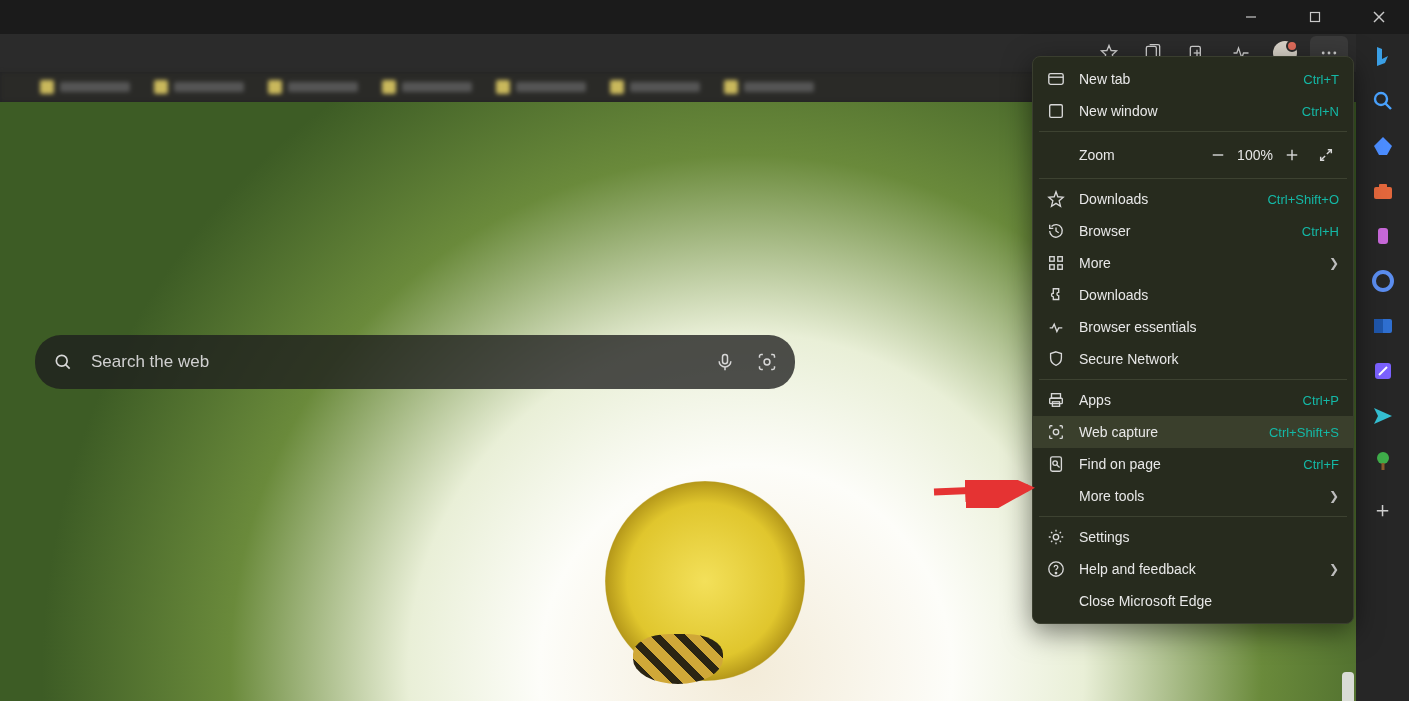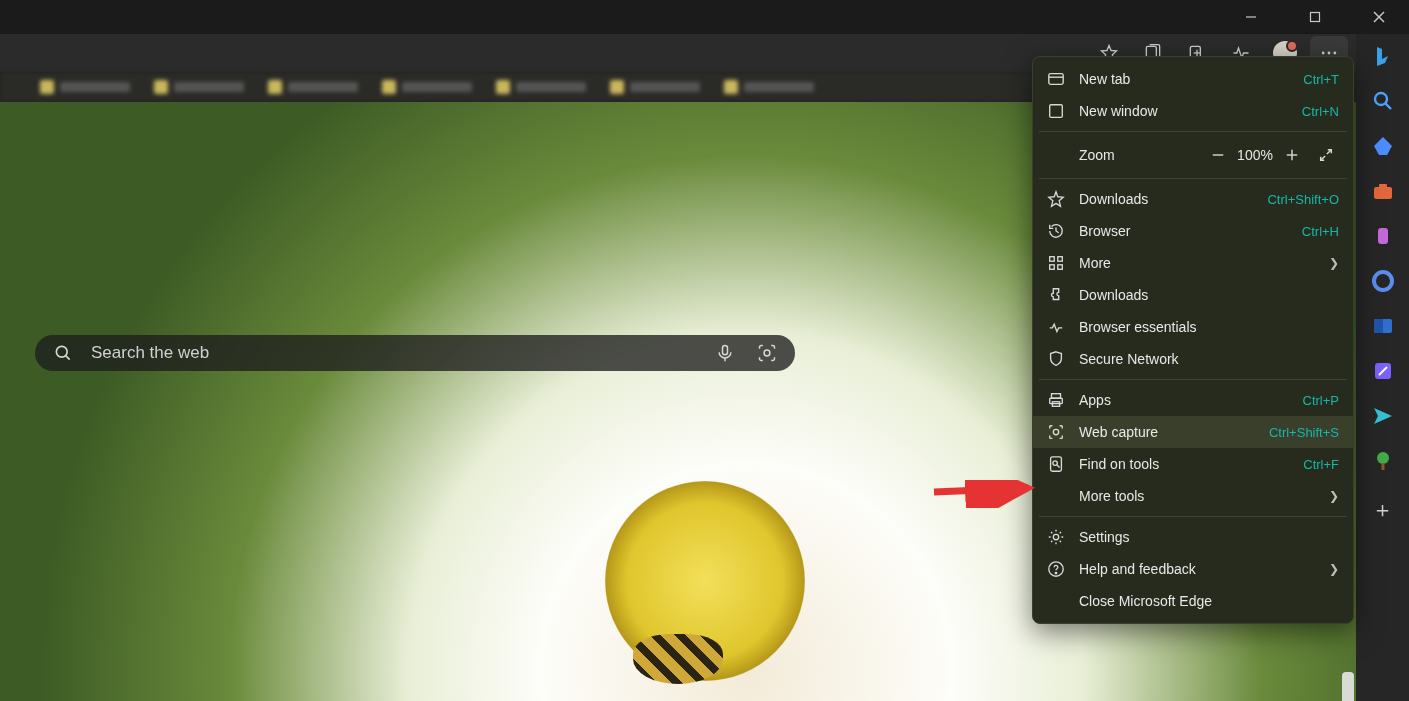--- a/index.html
+++ b/index.html
@@ -57,21 +57,21 @@
   }
   .bee {
     position:absolute; left:50%; top:93%; width:90px; height:50px;
     transform:translate(-50%,-50%);
     background: repeating-linear-gradient(45deg,#d0a838 0 10px,#2a2413 10px 18px);
     border-radius:40% 40% 50% 50%;
   }
 
   
   .searchbar {
-    position:absolute; left:35px; top:233px; width:760px; height:36px;
+    position:absolute; left:35px; top:233px; width:760px; height:54px;
     background:rgba(30,30,30,0.78); border-radius:26px;
     display:flex; align-items:center; padding:0 14px; gap:14px;
     color:#d7d7d7;
   }
   .searchbar input {
     flex:1; background:transparent; border:none; outline:none;
     color:#d7d7d7; font-size:17px;
   }
   .searchbar input::placeholder { color:#d0d0d0; }
   .sb-icon { width:28px; height:28px; display:flex; align-items:center; justify-content:center; color:#d7d7d7; }
@@ -432,21 +432,21 @@
 
     </div>
     <div class="menu-item">
       <span class="mi-icon">
         <svg viewBox="0 0 20 20" fill="none" stroke="currentColor" stroke-width="1.5">
           <rect x="4" y="2" width="12" height="16" rx="2"></rect>
           <circle cx="9" cy="9" r="2.5"></circle>
           <line x1="11" y1="11" x2="14" y2="14"></line>
         </svg>
       </span>
-      <span class="mi-label">Find on tools</span>
+      <span class="mi-label">Find on page</span>
       <span class="mi-short">Ctrl+F</span>
 
     </div>
     <div class="menu-item">
       <span class="mi-icon"></span>
       <span class="mi-label">More tools</span>
 
       <span class="mi-chevron">❯</span>
     </div>
     <div class="menu-sep"></div>

